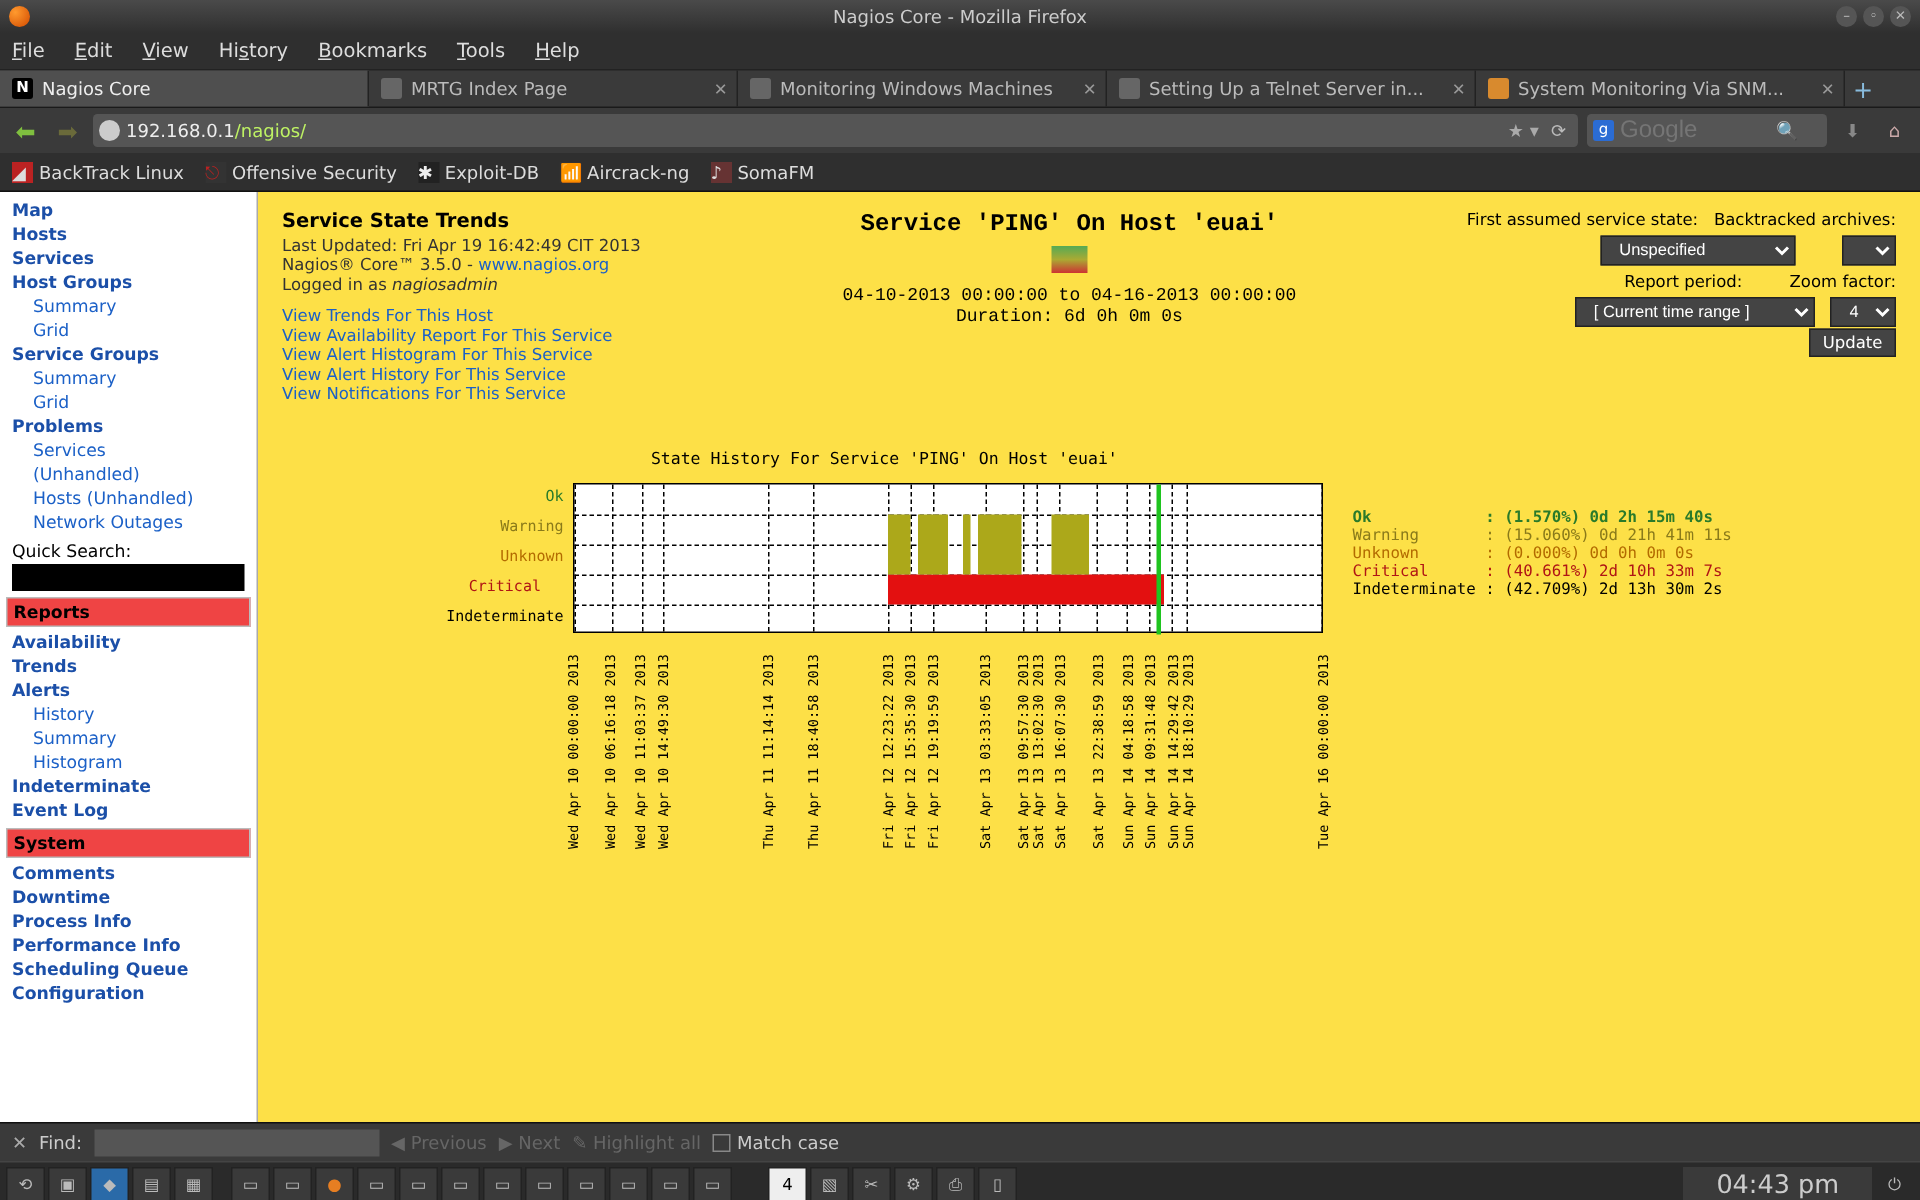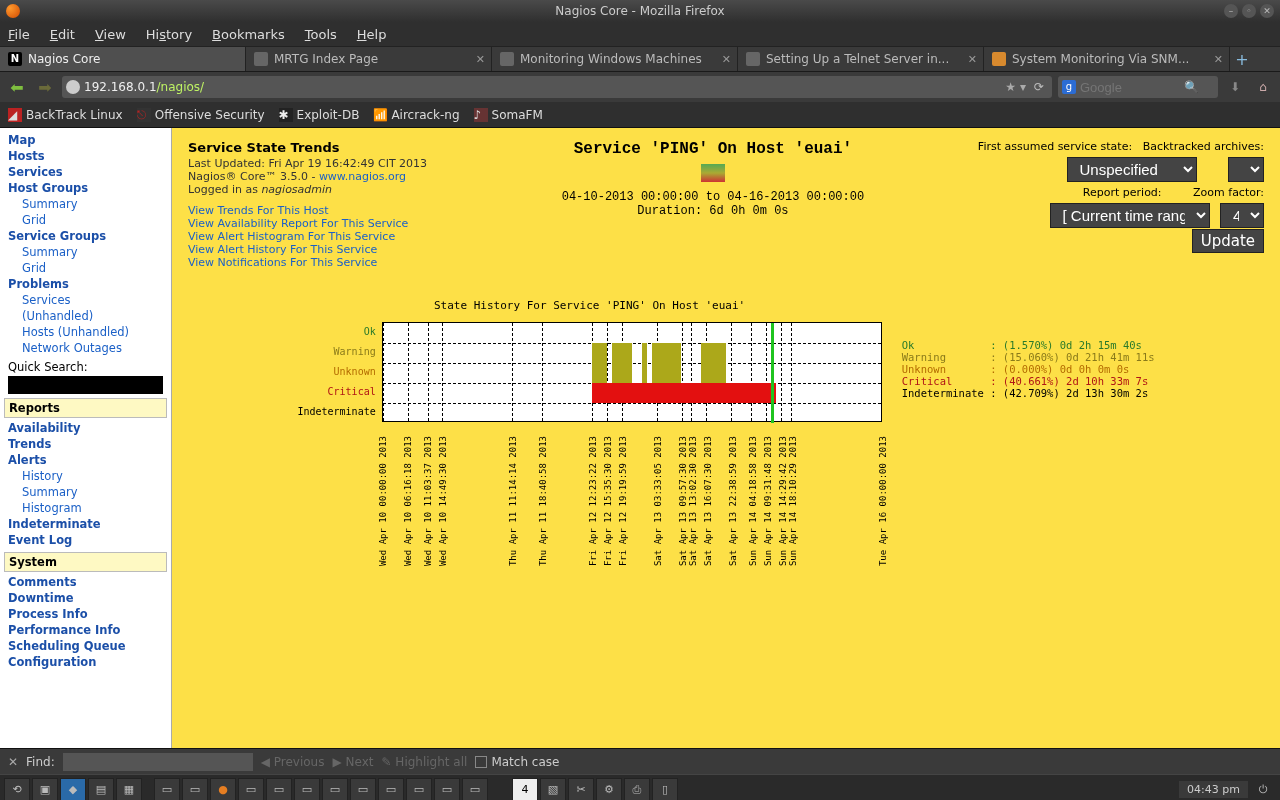--- a/index.html
+++ b/index.html
@@ -24,78 +24,78 @@
 .nav-btn.back{color:#7fbf3f;font-size:16px;}
 .nav-btn.fwd{color:#6a6a3a;font-size:16px;}
 .urlwrap { flex:1; display:flex; align-items:center; background:#555; border-radius:3px; height:22px; padding:0 4px; gap:4px;}
 .urlwrap .globe{width:14px;height:14px;border-radius:50%;background:#ccc;}
 .urlwrap .url{color:#eee;font-size:12px;}
 .urlwrap .url .dim{color:#bef264;}
 .urlwrap .star{color:#aaa;margin-left:auto;}
 .urlwrap .reload{color:#bbb;margin:0 4px;}
 .searchwrap{display:flex;align-items:center;background:#555;border-radius:3px;height:22px;padding:0 4px;gap:4px;width:160px;}
 .searchwrap .g{width:14px;height:14px;background:#2b6cd4;color:#fff;font-size:10px;line-height:14px;text-align:center;border-radius:2px;}
-.searchwrap input{background:transparent;border:none;color:#999;width:100px;outline:none;font-size:13px;}
+.searchwrap input{background:transparent;border:none;color:#999;width:100px;outline:none;font-size:16px;}
 .bookbar { background: #2f2f2f; height: 26px; display: flex; align-items: center; padding: 0 8px; gap: 14px; color:#ddd; font-size:12px; border-bottom:1px solid #111;}
 .bookbar .bm{display:flex;align-items:center;gap:4px;}
 .bookbar .bm .bi{width:14px;height:14px;display:inline-block;}
 .content-wrap{display:flex;height:620px;}
 .sidebar { width: 172px; background: #fff; border-right:1px solid #aaa; padding: 4px 8px; font-size: 11.5px; overflow:hidden;}
-.sidebar .hdr { font-weight: bold; color:#000; background:#fef9c3; padding:2px 4px; margin: 4px -4px 2px -4px; border:1px solid #bbb;}
+.sidebar .hdr { font-weight: bold; color:#000; background:#ef4444; padding:2px 4px; margin: 4px -4px 2px -4px; border:1px solid #bbb;}
 .sidebar a { color: #1b60c7; text-decoration: none; display:block; padding:1px 0;}
 .sidebar .bold{font-weight:bold;color:#1b4fa8;}
 .sidebar .sub{padding-left:14px;}
 .sidebar .label{color:#000;font-weight:normal;margin-top:4px;}
 .sidebar input{width:100%;background:#000;border:none;height:18px;margin-top:2px;}
 .main { flex:1; background:#fde047; padding: 12px 16px; position:relative; font-size:12px; overflow:hidden;}
 .toprow{display:flex;gap:20px;}
 .leftinfo{width:260px;}
 .leftinfo h3{font-size:13px;font-weight:bold;margin-bottom:2px;}
 .leftinfo .small{font-size:11px;color:#333;}
 .leftinfo a{color:#1b60c7;text-decoration:none;font-size:11px;display:block;}
 .centertitle{flex:1;text-align:center;font-family:Liberation Mono, monospace;}
 .centertitle h2{font-size:16px;font-weight:bold;}
 .centertitle .legend{width:24px;height:18px;background:linear-gradient(#5a5,#aa3,#c33);display:inline-block;margin-top:6px;}
 .centertitle .range{font-size:12px;margin-top:4px;}
 .rightctrl{text-align:right;font-size:11px;}
 .rightctrl .row{margin-bottom:4px;}
-.rightctrl select,.rightctrl .btn{background:#444;color:#fff;border:1px solid #222;padding:2px 8px;font-size:15px;}
+.rightctrl select,.rightctrl .btn{background:#444;color:#fff;border:1px solid #222;padding:2px 8px;font-size:11px;}
 .rightctrl .btn{cursor:pointer;}
 .chartarea{margin-top:30px;display:flex;justify-content:center;align-items:flex-start;gap:20px;}
 .chart{position:relative;}
 .chart .title{font-family:monospace;font-size:11px;text-align:center;}
 .plotwrap{display:flex;align-items:flex-start;margin-top:10px;}
 .ylabels{font-family:monospace;font-size:10px;text-align:right;padding-right:6px;display:flex;flex-direction:column;justify-content:space-between;height:100px;}
 .ylabels div{height:20px;line-height:20px;}
 .yl-ok{color:#2a7a2a;}
 .yl-warn{color:#8a7a1a;}
 .yl-unk{color:#b36b00;}
-.yl-crit{color:#b01515;}
+.yl-crit{color:#b01515;text-align:center;}
 .yl-ind{color:#000;}
 .plot{width:500px;height:100px;border:1px solid #000;position:relative;background:#fff;}
 .plot .hline{position:absolute;left:0;right:0;border-top:1px dashed #000;}
 .plot .vline{position:absolute;top:0;bottom:0;border-left:1px dashed #000;}
 .plot .band{position:absolute;height:20px;}
 .plot .crit{background:#e31010;top:60px;}
 .plot .warn{background:#aca81a;top:20px;height:40px;}
 .plot .ok{background:#1fc41f;top:0;height:100px;width:3px;}
 .xlabels{display:flex;font-family:monospace;font-size:9px;margin-top:4px;gap:0;position:relative;height:140px;}
 .xlabels div{writing-mode:vertical-rl;transform:rotate(180deg);position:absolute;bottom:0;white-space:nowrap;}
 .stats{font-family:monospace;font-size:10.5px;white-space:pre;margin-top:40px;}
-.stats .ok{color:#2a7a2a;}
+.stats .ok{color:#2a7a2a;font-weight:bold;}
 .stats .warn{color:#8a7a1a;}
 .stats .unk{color:#b36b00;}
 .stats .crit{color:#b01515;}
 .findbar{background:#3a3a3a;height:26px;display:flex;align-items:center;padding:0 8px;gap:8px;color:#ccc;font-size:12px;border-top:1px solid #111;}
 .findbar .x{color:#aaa;}
 .findbar input{background:#555;border:none;height:18px;width:190px;color:#eee;padding:0 4px;}
 .findbar .dim{color:#666;}
 .taskbar{background:#2a2a2a;height:30px;display:flex;align-items:center;padding:0 4px;gap:2px;border-top:1px solid #444;}
 .taskbar .tb{width:26px;height:24px;background:#3a3a3a;border:1px solid #222;display:flex;align-items:center;justify-content:center;color:#bbb;font-size:11px;}
-.taskbar .clock{margin-left:auto;background:#3a3a3a;padding:2px 8px;color:#ccc;font-size:11px;}
+.taskbar .clock{margin-left:auto;background:#3a3a3a;padding:2px 22px;color:#ccc;font-size:17px;}
 .checkbox{width:12px;height:12px;border:1px solid #888;display:inline-block;vertical-align:middle;margin-right:4px;}
 </style>
 </head>
 <body>
 
 <div class="titlebar">
   <span class="ff-icon"></span>
   <span class="title">Nagios Core - Mozilla Firefox</span>
   <span class="spacer"></span>
   <span class="win-btn">–</span>

